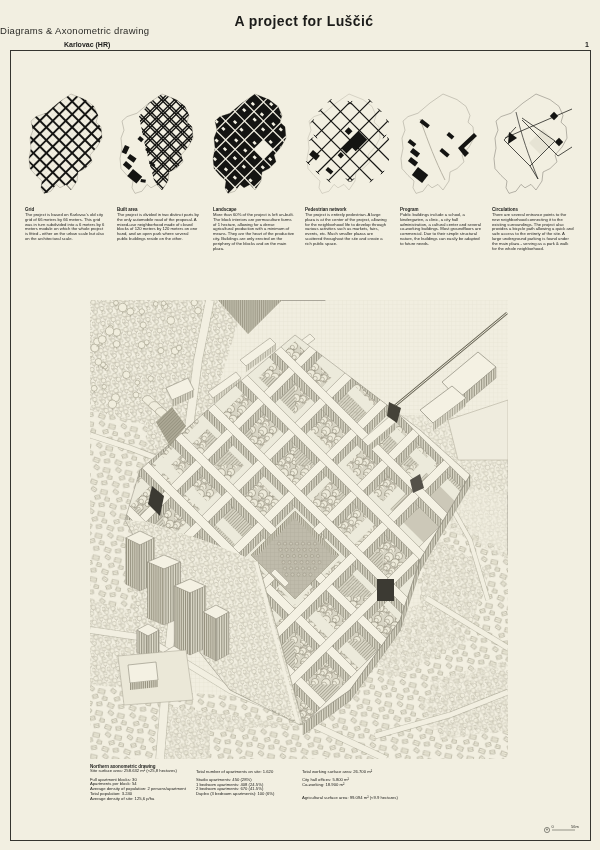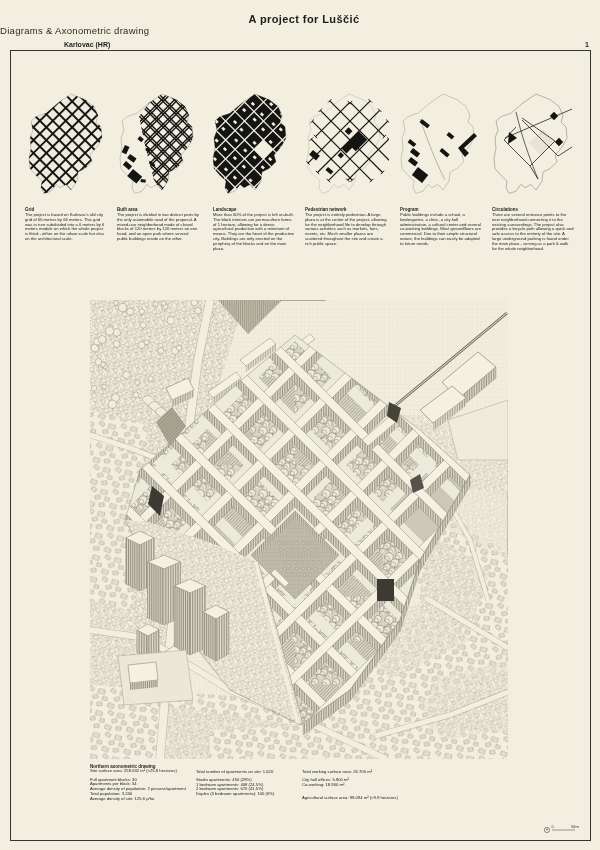--- a/index.html
+++ b/index.html
@@ -1,17 +1,17 @@
 <!DOCTYPE html>
 <html><head><meta charset="utf-8">
 <style>
 html,body{margin:0;padding:0;width:600px;height:850px;background:#f2efe1;
 font-family:"Liberation Sans",sans-serif;color:#1c1c1a;overflow:hidden}
 .abs{position:absolute}
-#title{left:8px;right:0;top:13px;text-align:center;font-size:11px;font-weight:bold;letter-spacing:0.4px}
+#title{left:8px;right:0;top:13px;text-align:center;font-size:14px;font-weight:bold;letter-spacing:0.4px}
 #subtitle{left:0;right:0;top:25px;text-align:left;font-size:9.5px;letter-spacing:0.3px;color:#2a2a26}
 #loc{left:64px;top:41px;font-size:7px;font-weight:bold}
 #pagenum{right:11px;top:41px;font-size:7px;font-weight:bold}
 #frame{left:10px;top:50px;width:579px;height:789px;border:1.4px solid #35342f}
 .dg{position:absolute;top:92px}
 .cap{position:absolute;top:207px;width:82px;font-size:4.2px;line-height:1.14;color:#232320;letter-spacing:0}
 .cap b{display:block;font-size:4.5px;margin:0 0 1px 0}
 .bt{position:absolute;top:764px;font-size:4.2px;line-height:1.14;color:#232320}
 .bt b{display:block;font-size:4.5px;margin:0}
 .bt2{top:769.5px}

